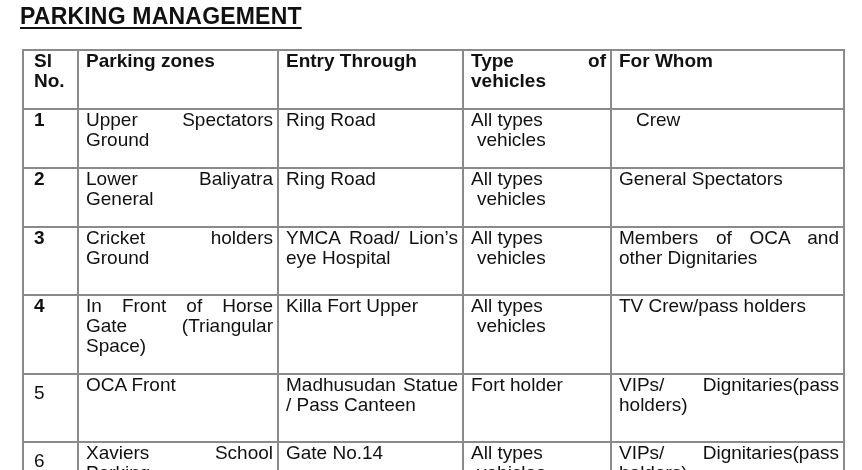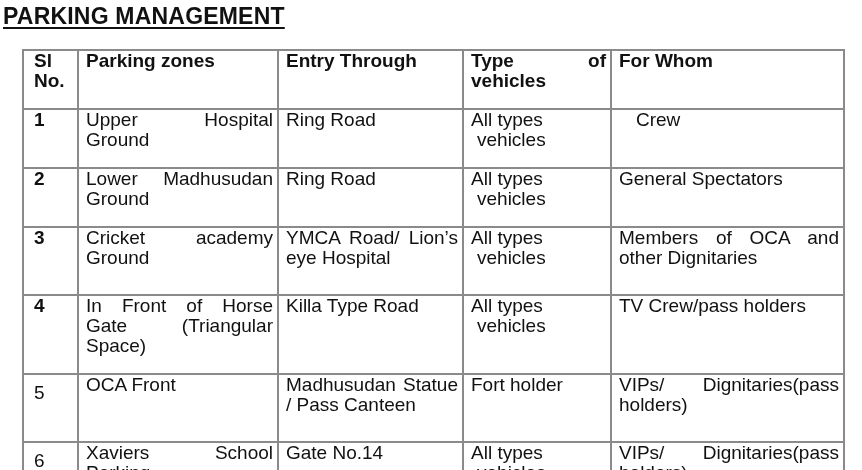--- a/index.html
+++ b/index.html
@@ -1,17 +1,17 @@
 <!DOCTYPE html>
 <html><head>
 <meta charset="utf-8">
 <style>
   html, body { margin:0; padding:0; background:#ffffff; }
   body { width:862px; height:470px; position:relative; overflow:hidden; font-family:"Liberation Sans", sans-serif; color:#111; }
-  .title { position:absolute; left:3px; top:3px; font-size:23px; font-weight:bold; text-decoration:underline; text-decoration-thickness:2px; text-underline-offset:3px; letter-spacing:0.2px; }
+  .title { position:absolute; left:20px; top:3px; font-size:23px; font-weight:bold; text-decoration:underline; text-decoration-thickness:2px; text-underline-offset:3px; letter-spacing:0.2px; }
   table { position:absolute; left:22px; top:49px; border-collapse:collapse; table-layout:fixed; width:821px; }
   td, th { border:2px solid #8a8a8a; vertical-align:top; padding:0 4px 17px 7px; font-size:19px; line-height:20px; text-align:left; }
   th { font-weight:bold; }
   .just { text-align:justify; text-align-last:left; }
   .num { font-weight:bold; padding-left:10px; }
   .num.plain { font-weight:normal; padding-top:8px; }
   .indent { padding-left:14px; }
   .vips { padding-left:24px; }
   .r-h { height:44px; }
   .r-2 { height:44px; }
@@ -34,55 +34,55 @@
       <tr class="r-h">
     <th style="padding-left:10px;">Sl No.</th>
     <th>Parking zones</th>
     <th>Entry Through</th>
     <th class="just">Type of vehicles</th>
     <th>For Whom</th>
   </tr>
 
   <tr class="r-2">
     <td class="num">1</td>
-    <td class="just">Upper Hospital Ground</td>
+    <td class="just">Upper Spectators Ground</td>
     <td>Ring Road</td>
     <td>
           <div>All types</div>
           <div class="indent" style="padding-left:6px">vehicles</div>
         </td>
     <td class="vips">Crew</td>
   </tr>
 
   <tr class="r-2">
     <td class="num">2</td>
-    <td class="just">Lower Madhusudan Ground</td>
+    <td class="just">Lower Baliyatra General</td>
     <td>Ring Road</td>
     <td>
           <div>All types</div>
           <div style="padding-left:6px">vehicles</div>
         </td>
     <td>General Spectators</td>
   </tr>
 
   <tr class="r-3">
     <td class="num">3</td>
-    <td class="just">Cricket academy Ground</td>
+    <td class="just">Cricket holders Ground</td>
     <td class="just">YMCA Road/ Lion’s eye Hospital</td>
     <td>
           <div>All types</div>
           <div style="padding-left:6px">vehicles</div>
         </td>
     <td class="just">Members of OCA and other Dignitaries</td>
   </tr>
 
   <tr class="r-3">
     <td class="num">4</td>
     <td class="just">In Front of Horse Gate (Triangular Space)</td>
-    <td>Killa Type Road</td>
+    <td>Killa Fort Upper</td>
     <td>
           <div>All types</div>
           <div style="padding-left:6px">vehicles</div>
         </td>
     <td>TV Crew/pass holders</td>
   </tr>
 
   <tr class="r-3">
     <td class="num plain">5</td>
     <td>OCA Front</td>

